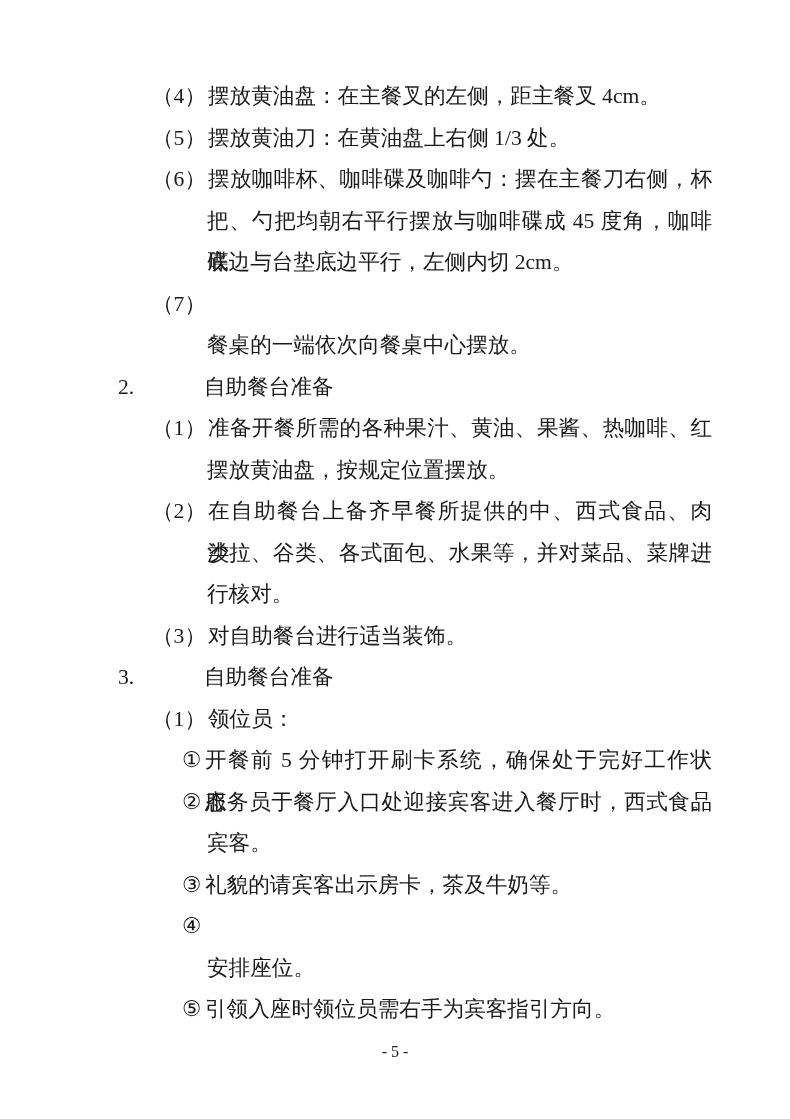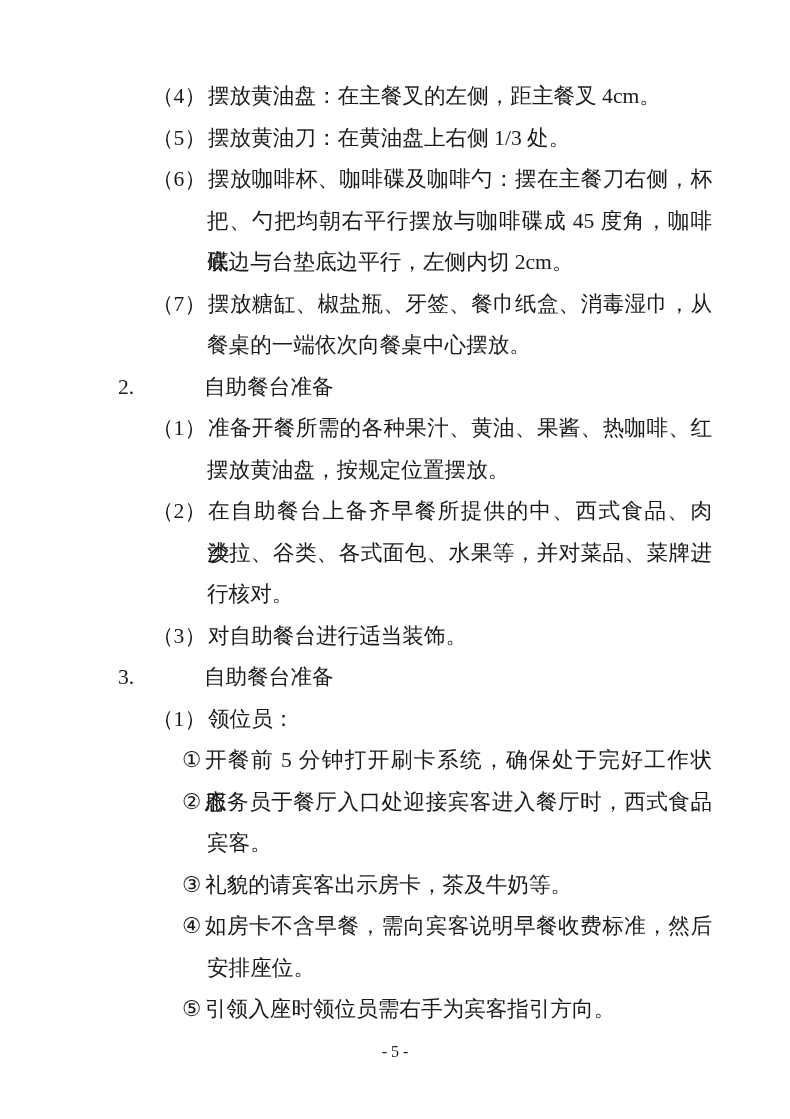--- a/index.html
+++ b/index.html
@@ -64,21 +64,21 @@
     <div class="line l-paren"><span class="num">（4）</span><span>摆放黄油盘：在主餐叉的左侧，距主餐叉 4cm。</span></div>
 
     <div class="line l-paren"><span class="num">（5）</span><span>摆放黄油刀：在黄油盘上右侧 1/3 处。</span></div>
 
     <div class="line l-paren j"><span class="num">（6）</span><span>摆放咖啡杯、咖啡碟及咖啡勺：摆在主餐刀右侧，杯</span></div>
 
     <div class="line l-cont j"><span>把、勺把均朝右平行摆放与咖啡碟成 45 度角，咖啡碟</span></div>
 
     <div class="line l-cont"><span>底边与台垫底边平行，左侧内切 2cm。</span></div>
 
-    <div class="line l-paren j"><span class="num">（7）</span><span>摆放糖缸、椒盐瓶、牙签、餐巾纸盒、消毒湿巾，从</span></div>
+    <div class="line l-paren j"><span class="num">（7）</span></div>
 
     <div class="line l-cont"><span>餐桌的一端依次向餐桌中心摆放。</span></div>
 
     <div class="line l-h2"><span class="num">2.</span><span>自助餐台准备</span></div>
 
     <div class="line l-paren j"><span class="num">（1）</span><span>准备开餐所需的各种果汁、黄油、果酱、热咖啡、红</span></div>
 
     <div class="line l-cont"><span>摆放黄油盘，按规定位置摆放。</span></div>
 
     <div class="line l-paren j"><span class="num">（2）</span><span>在自助餐台上备齐早餐所提供的中、西式食品、肉类、</span></div>
@@ -94,21 +94,21 @@
     <div class="line l-paren"><span class="num">（1）</span><span>领位员：</span></div>
 
     <div class="line l-circ j"><span class="num">①</span><span>开餐前 5 分钟打开刷卡系统，确保处于完好工作状态。</span></div>
 
     <div class="line l-circ j"><span class="num">②</span><span>服务员于餐厅入口处迎接宾客进入餐厅时，西式食品</span></div>
 
     <div class="line l-cont"><span>宾客。</span></div>
 
     <div class="line l-circ"><span class="num">③</span><span>礼貌的请宾客出示房卡，茶及牛奶等。</span></div>
 
-    <div class="line l-circ j"><span class="num">④</span><span>如房卡不含早餐，需向宾客说明早餐收费标准，然后</span></div>
+    <div class="line l-circ j"><span class="num">④</span></div>
 
     <div class="line l-cont"><span>安排座位。</span></div>
 
     <div class="line l-circ"><span class="num">⑤</span><span>引领入座时领位员需右手为宾客指引方向。</span></div>
 
   </div>
 
   <div class="pagenum">- 5 -</div>
 </div>
 

